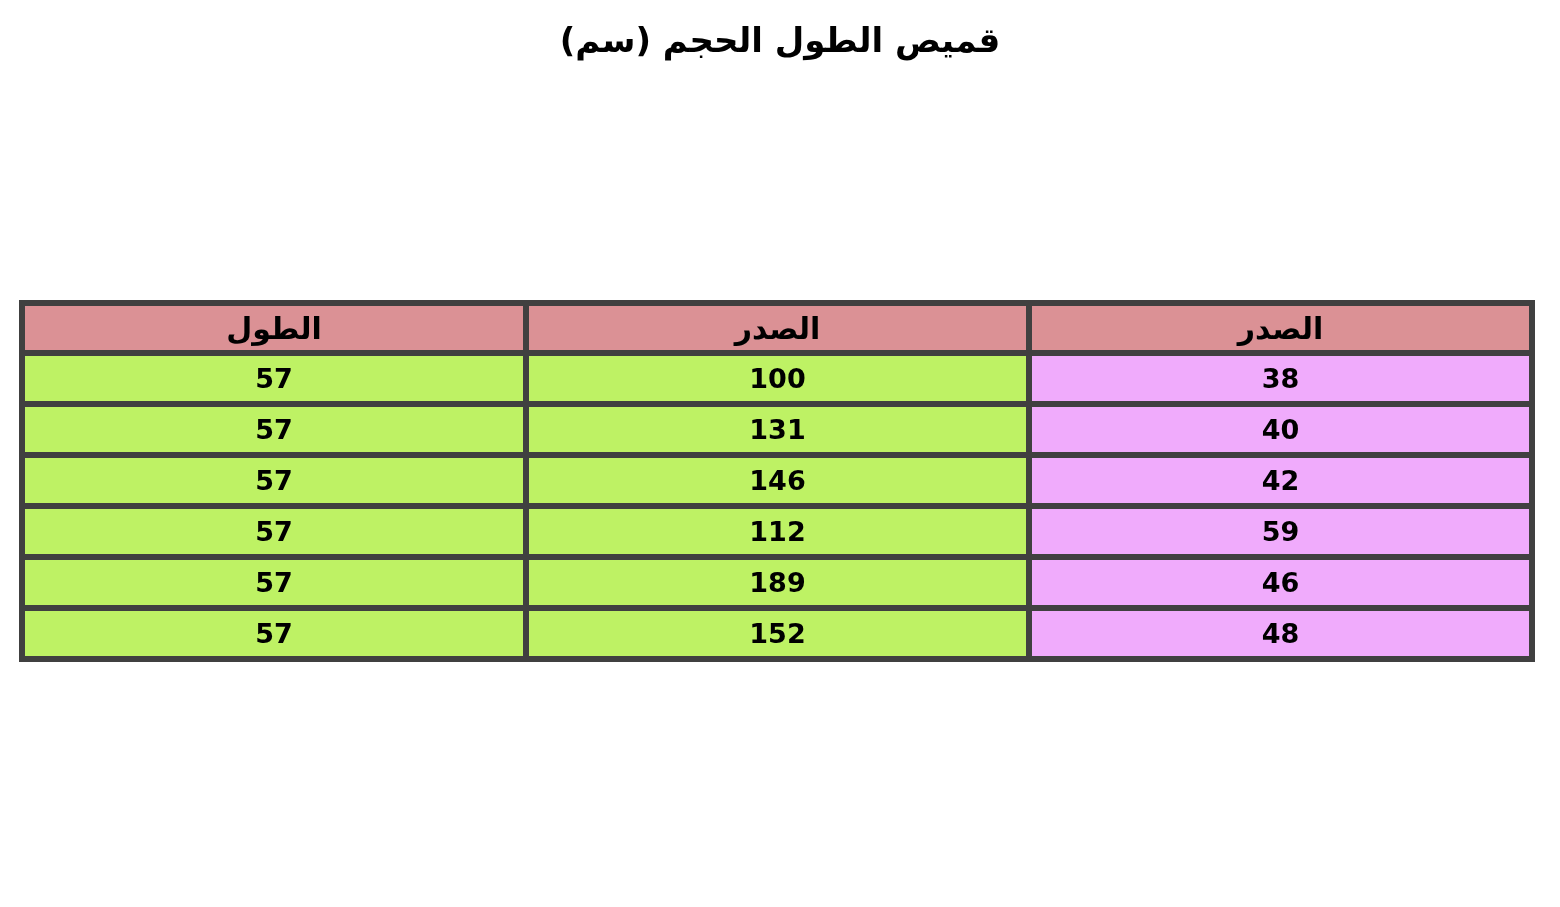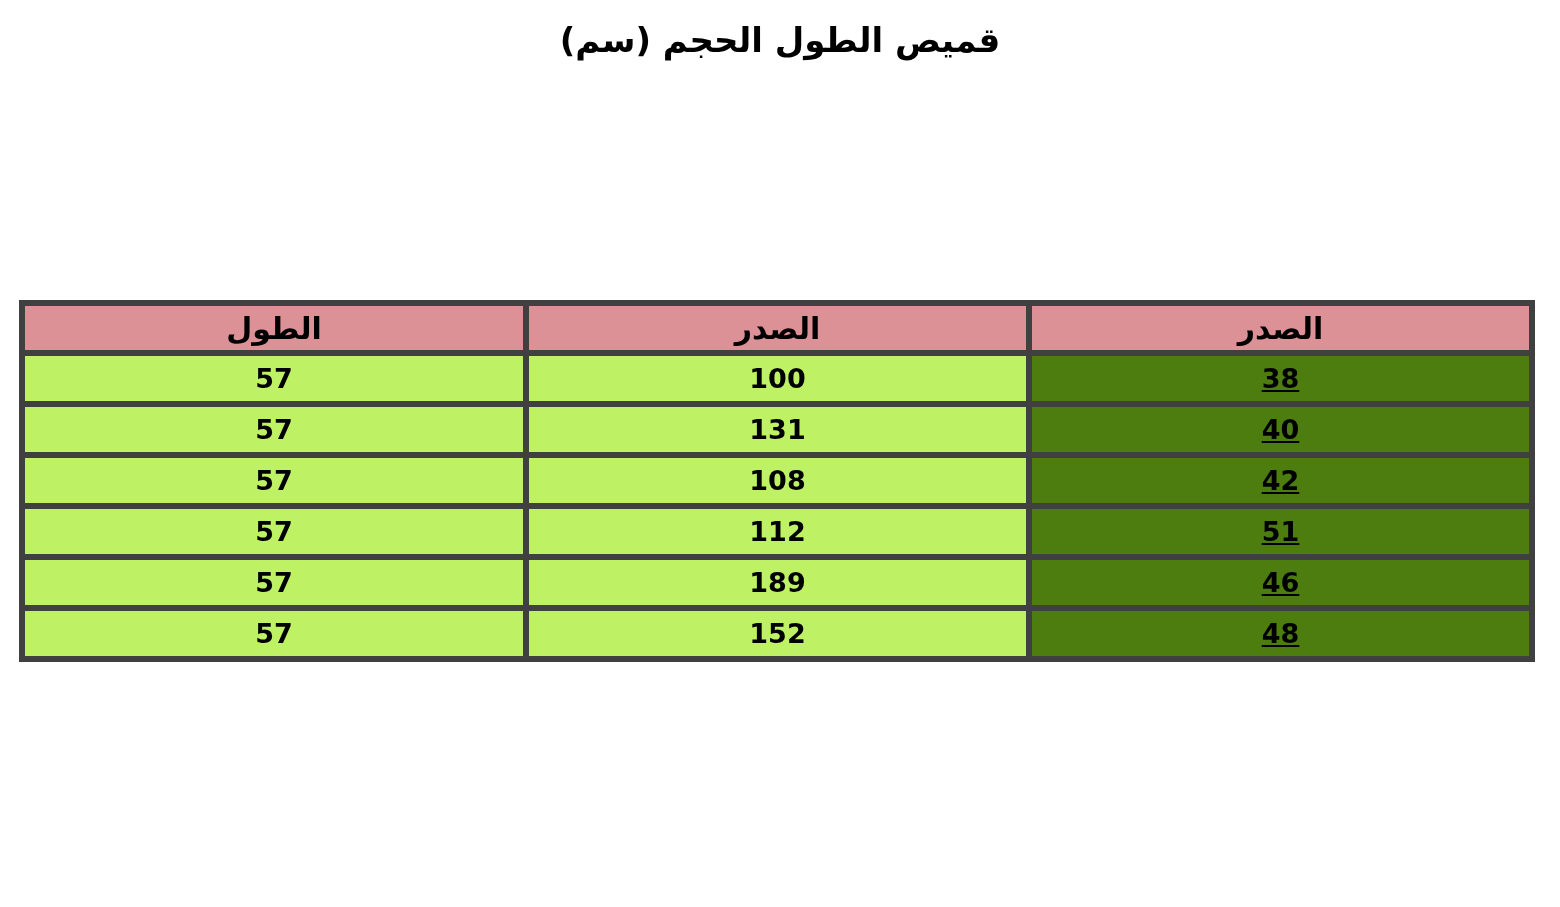--- a/index.html
+++ b/index.html
@@ -54,22 +54,21 @@
     font-weight: bold;
     padding: 0 6px;
     box-sizing: border-box;
   }
   table.size-table thead th {
     background: #DB9195;
     font-size: 30px;
     height: 50px;
   }
   table.size-table td.size-cell {
-    background: #4d7c0f;
-    text-decoration: underline;
+    background: #f0abfc;
   }
   table.size-table td.plain-cell {
     background: #bef264;
   }
 </style>
 </head>
 <body>
 
 <div id="page-title">قميص الطول الحجم (سم)</div>
 
@@ -93,25 +92,25 @@
         <td class="plain-cell">100</td>
         <td class="plain-cell">57</td>
       </tr>
       <tr>
         <td class="size-cell">40</td>
         <td class="plain-cell">131</td>
         <td class="plain-cell">57</td>
       </tr>
       <tr>
         <td class="size-cell">42</td>
-        <td class="plain-cell">108</td>
+        <td class="plain-cell">146</td>
         <td class="plain-cell">57</td>
       </tr>
       <tr>
-        <td class="size-cell">51</td>
+        <td class="size-cell">59</td>
         <td class="plain-cell">112</td>
         <td class="plain-cell">57</td>
       </tr>
       <tr>
         <td class="size-cell">46</td>
         <td class="plain-cell">189</td>
         <td class="plain-cell">57</td>
       </tr>
       <tr>
         <td class="size-cell">48</td>

